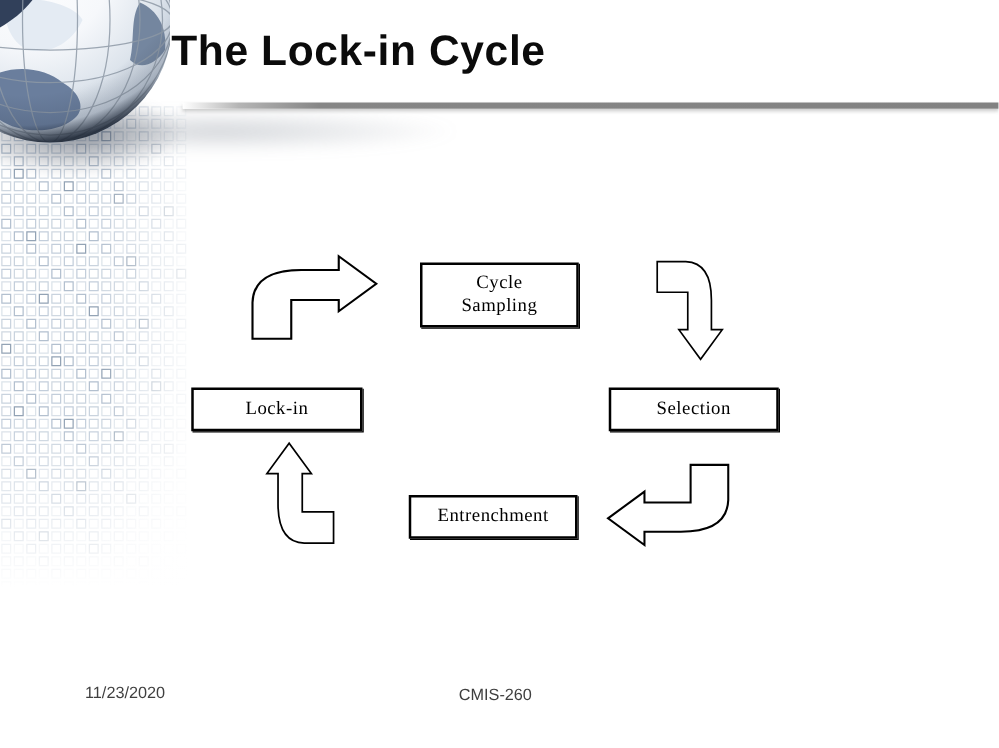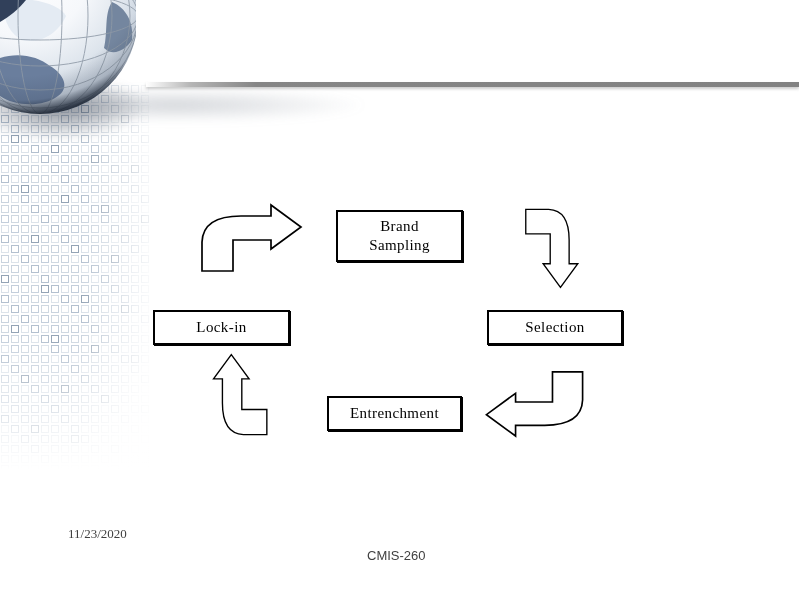--- a/index.html
+++ b/index.html
@@ -56,21 +56,21 @@
   .node-sampling{left:487px; top:310px; width:136px; height:35px;}
   .node-entrench{left:327px; top:396px; width:135px; height:35px;}
   
   .arrow{position:absolute; overflow:visible;}
   .arrow path{fill:#ffffff; stroke:#000; stroke-width:1.7; stroke-linejoin:miter;}
   .arrow-tl{left:199px; top:204px; width:104px; height:70px;}
   .arrow-tr{left:510px; top:216px; width:82px; height:64px; transform:rotate(90deg);}
   .arrow-bl{left:199px; top:363px; width:84px; height:64px; transform:rotate(-90deg);}
   .arrow-br{left:483px; top:369px; width:104px; height:68px; transform:rotate(180deg);}
   
-  .footer-date{position:absolute; left:68px; top:526px; font-size:13px; color:#3f3f3f;font-family:Liberation Serif, serif;}
+  .footer-date{position:absolute; left:68px; top:546px; font-size:13px; color:#3f3f3f;}
   .footer-course{position:absolute; left:367px; top:548px; font-size:13px; color:#3f3f3f;}
 </style>
 </head>
 <body>
 
 <div class="slide">
 
   <div class="mosaic">
       <i style="border-color: rgb(147, 163, 181);"></i>
       <i style="border-color: rgb(201, 211, 222);"></i>
@@ -694,26 +694,27 @@
         <ellipse cx="40" cy="16" rx="90" ry="98"></ellipse>
         <ellipse cx="40" cy="16" rx="98" ry="24"></ellipse>
         <ellipse cx="40" cy="16" rx="98" ry="50"></ellipse>
         <ellipse cx="40" cy="16" rx="98" ry="74"></ellipse>
         <ellipse cx="40" cy="16" rx="98" ry="92"></ellipse>
       </g>
     </g>
     <circle cx="40" cy="16" r="98" fill="url(#gRim)"></circle>
   </svg>
 
+  <h1 class="page-title">The Lock-in Cycle</h1>
   <div class="title-rule"></div>
 
   <div>
 
     <div class="node node-brand">
-      <span>Brand</span>
+      <span>Cycle</span>
       <span>Sampling</span>
     </div>
 
     <div class="node node-lockin">
       <span>Lock-in</span>
     </div>
 
     <div class="node node-sampling">
       <span>Selection</span>
     </div>

